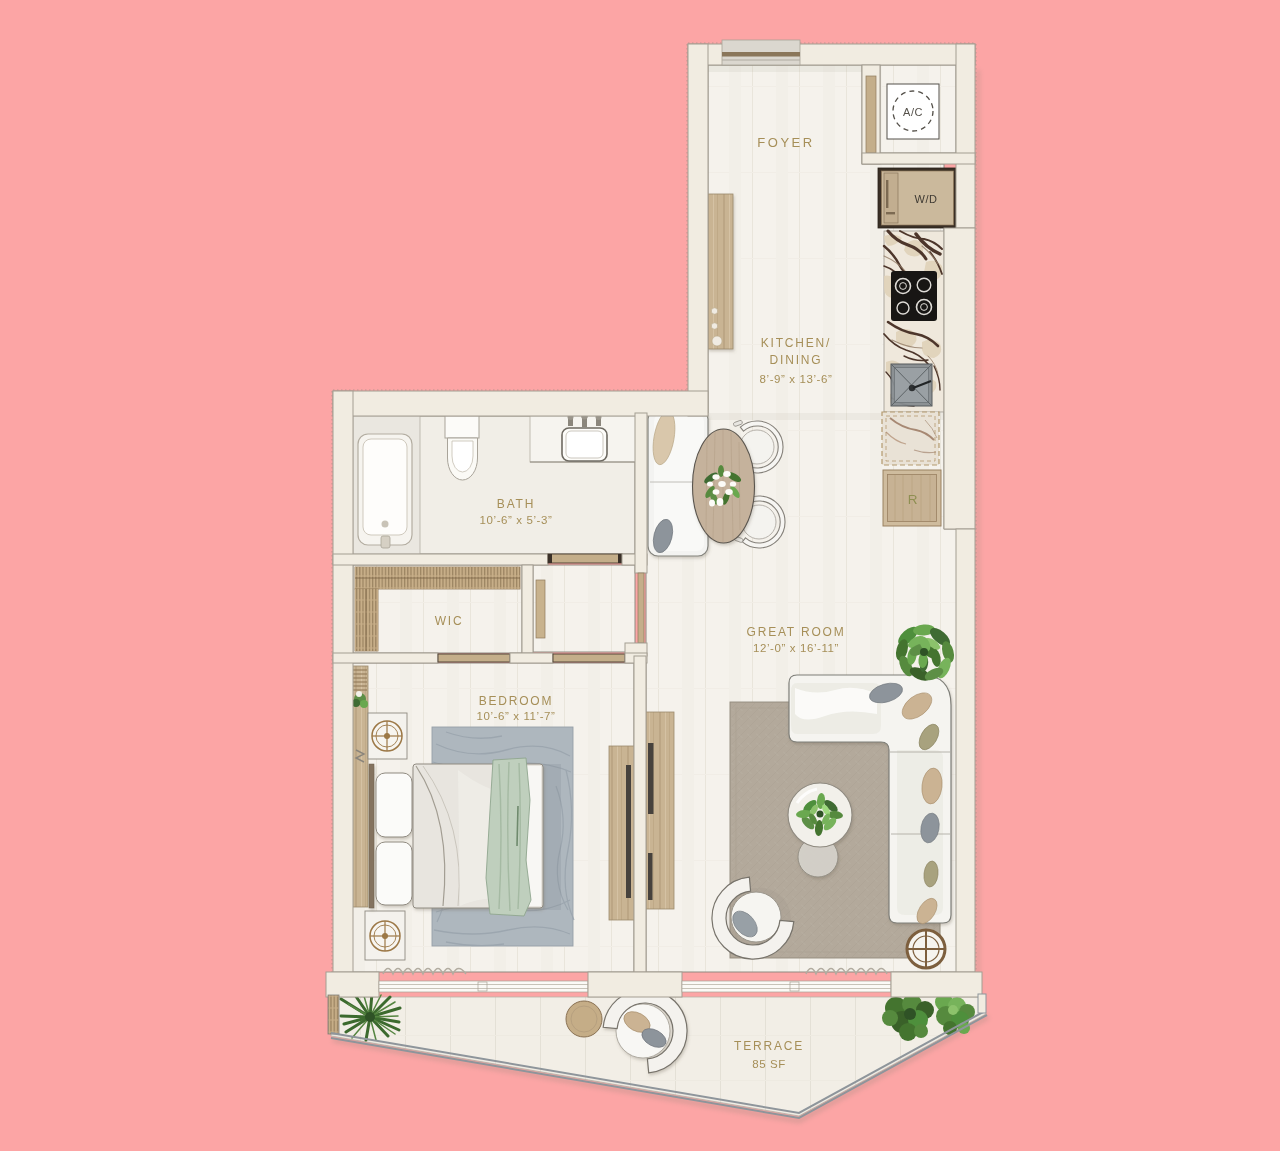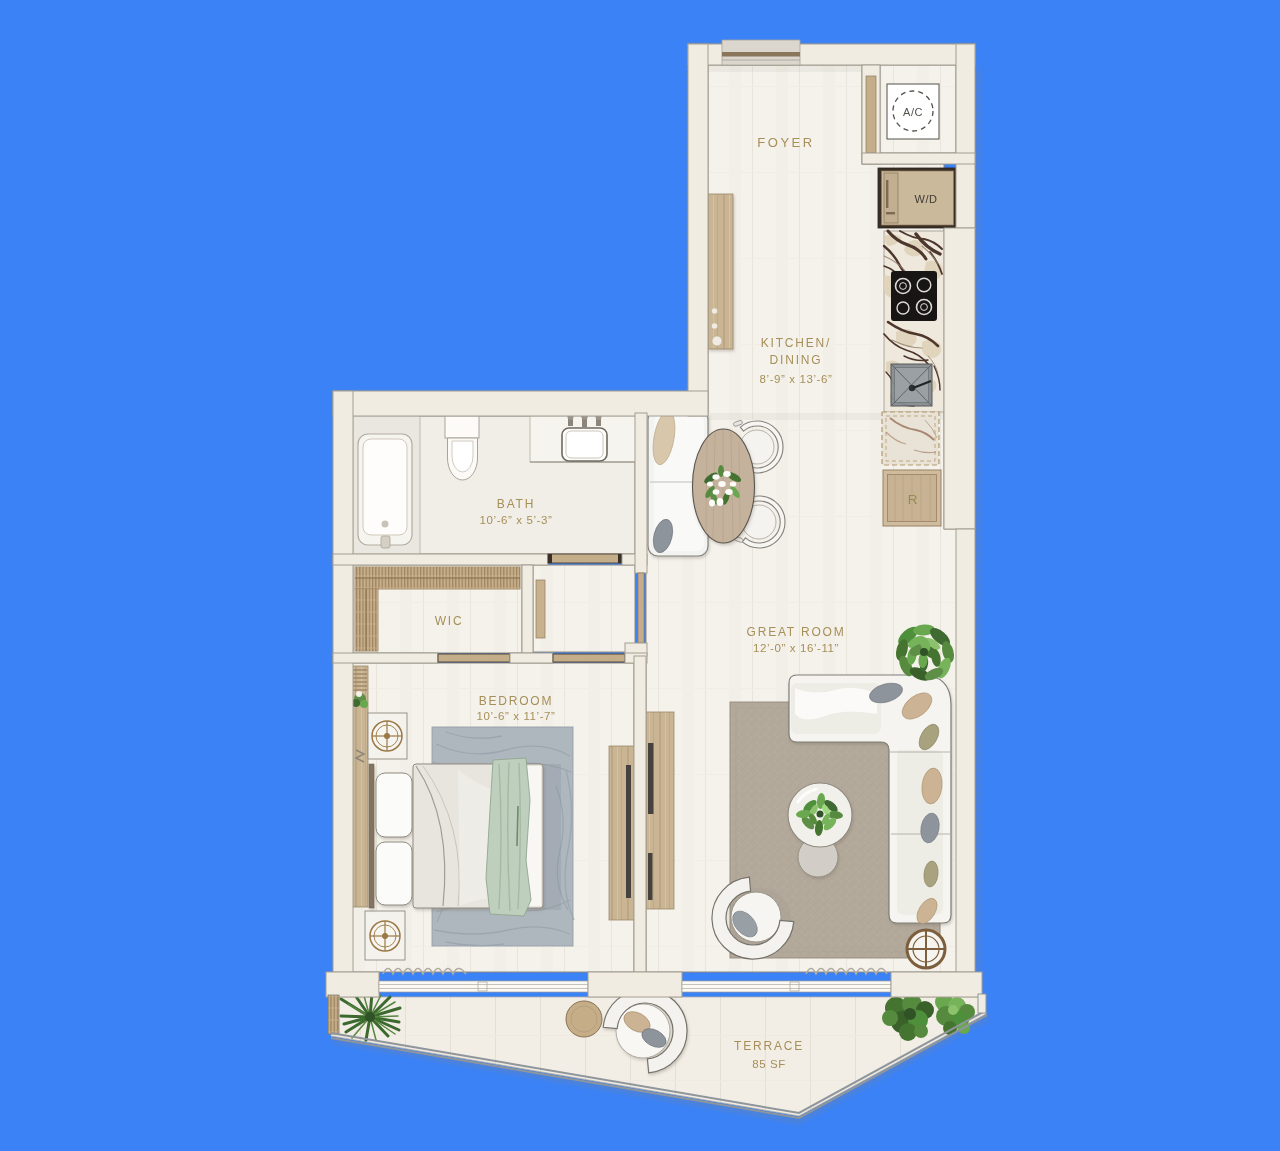--- a/index.html
+++ b/index.html
@@ -1,16 +1,16 @@
 <!DOCTYPE html>
 <html><head>
 <meta charset="utf-8">
 <style>
   html,body{margin:0;padding:0;background:#ffffff;}
-  .stage{position:relative;width:1280px;height:1151px;background:#3b82f6;overflow:hidden;}
+  .stage{position:relative;width:1280px;height:1151px;background:#fca5a5;overflow:hidden;}
   svg{display:block;}
   text{font-family:"Liberation Sans",sans-serif;}
 </style>
 </head>
 <body>
 <div class="stage">
 <svg width="1280" height="1151" viewBox="0 0 1280 1151">
 <defs>
   <pattern id="plank" width="47" height="86" patternUnits="userSpaceOnUse">
     <rect width="47" height="86" fill="#f5f2ec"></rect>

